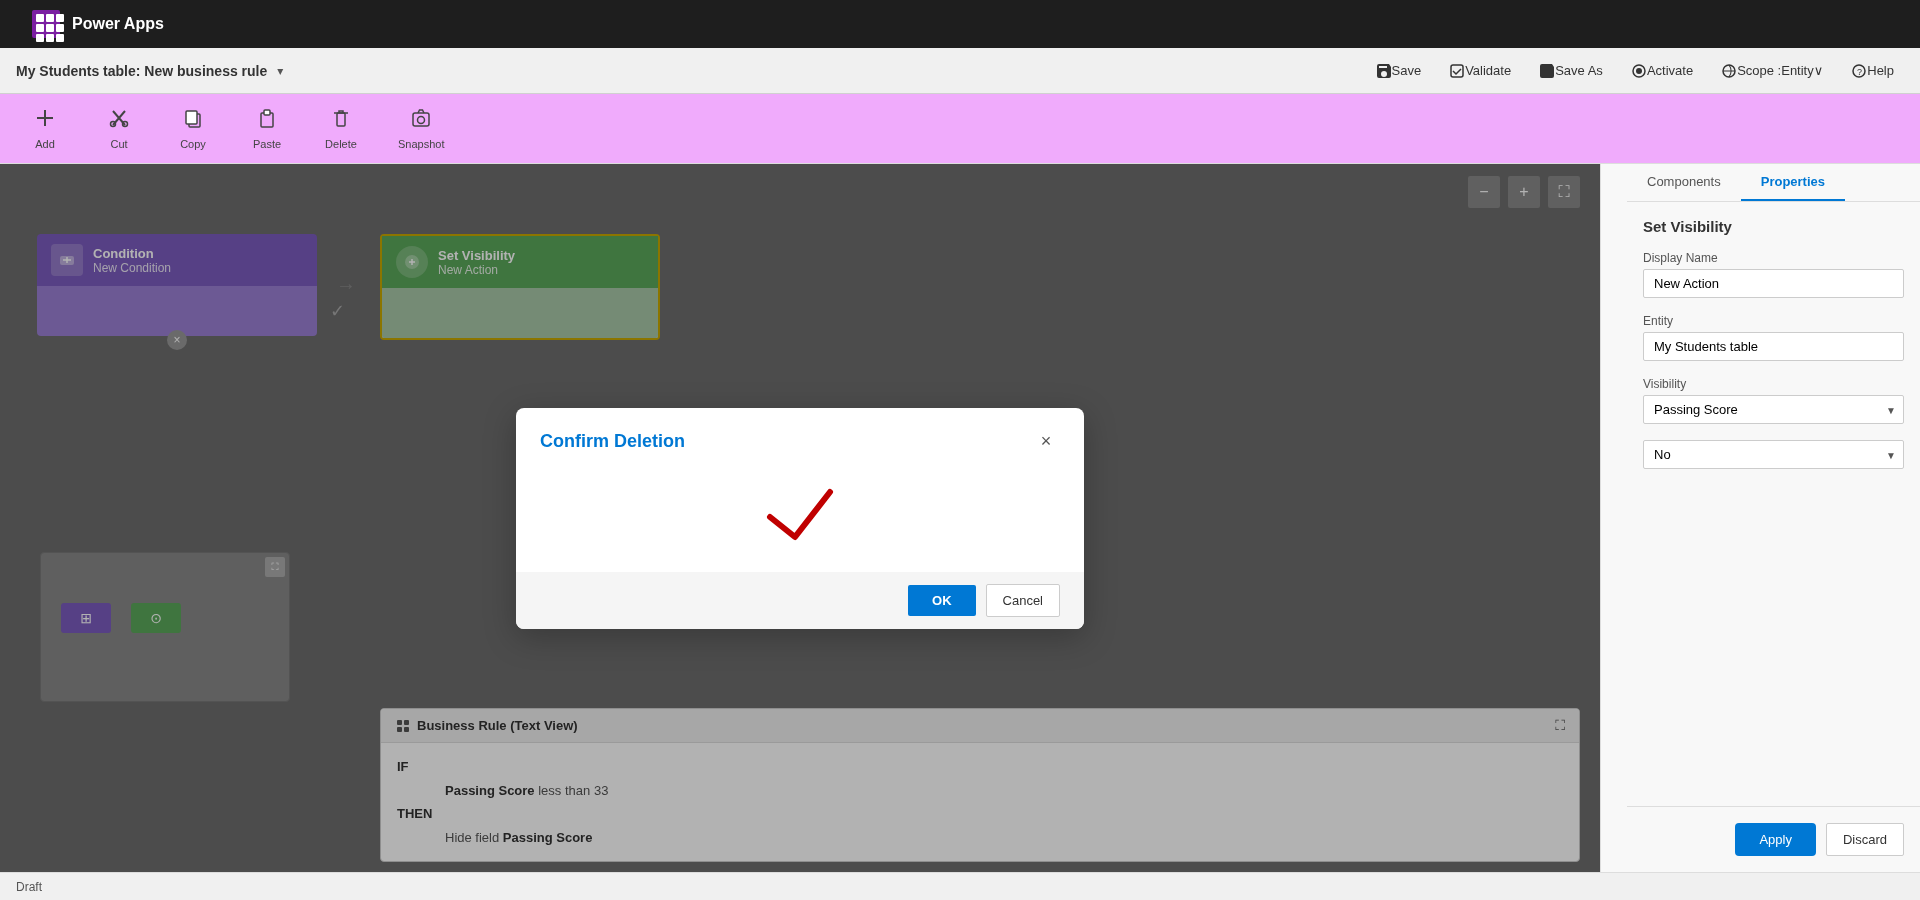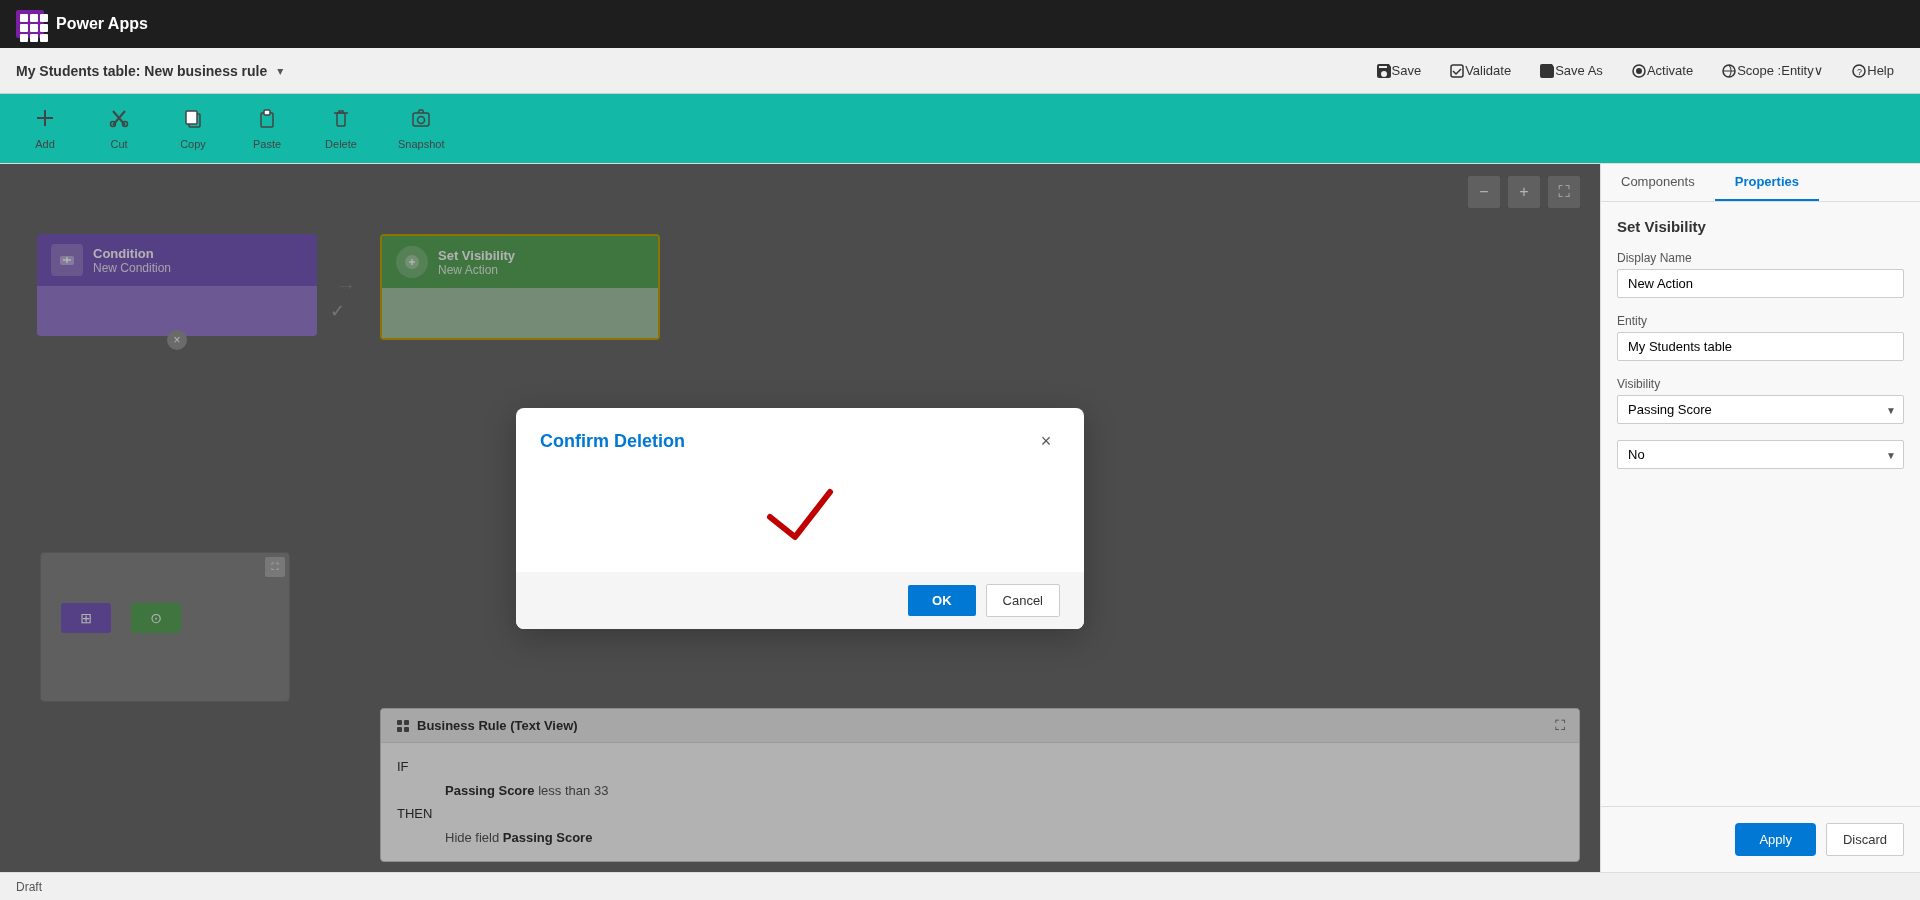--- a/index.html
+++ b/index.html
@@ -12,21 +12,21 @@
       display: flex;
       flex-direction: column;
     }
 
     
     .topbar {
       background: #1e1e1e;
       height: 48px;
       display: flex;
       align-items: center;
-      padding: 0 16px;
+      padding: 0 32px;
       color: white;
       flex-shrink: 0;
     }
     .topbar-grid-icon {
       width: 28px;
       height: 28px;
       background: #7b1fa2;
       display: grid;
       grid-template-columns: repeat(3,8px);
       grid-template-rows: repeat(3,8px);
@@ -85,21 +85,21 @@
       border: none;
       cursor: pointer;
       font-size: 13px;
       color: #333;
       border-radius: 2px;
     }
     .menubar-btn svg { width: 16px; height: 16px; }
 
     
     .toolbar {
-      background: #14b8a6;
+      background: #f0abfc;
       height: 70px;
       display: flex;
       align-items: center;
       padding: 0 20px;
       gap: 24px;
       border-bottom: 1px solid #ddd;
       flex-shrink: 0;
     }
     .toolbar-item {
       display: flex;
@@ -344,38 +344,39 @@
       display: flex;
       align-items: center;
       gap: 6px;
     }
     .brtv-body {
       padding: 12px 16px;
       font-size: 13px;
       color: #555;
       line-height: 1.8;
     }
-    .brtv-body .keyword { font-weight: 400; color: #333; }
+    .brtv-body .keyword { font-weight: 700; color: #333; }
     .brtv-body .field-bold { font-weight: 700; color: #333; }
     .brtv-expand {
       background: none;
       border: none;
       cursor: pointer;
       font-size: 14px;
       color: #555;
     }
 
     
     .properties-panel {
       width: 320px;
       background: #f8f8f8;
       border-left: 1px solid #ddd;
       display: flex;
       flex-direction: column;
       flex-shrink: 0;
+      padding-left: 26px;
     }
     .panel-tabs {
       display: flex;
       border-bottom: 1px solid #ddd;
     }
     .panel-tab {
       padding: 10px 20px;
       font-size: 13px;
       cursor: pointer;
       color: #555;

